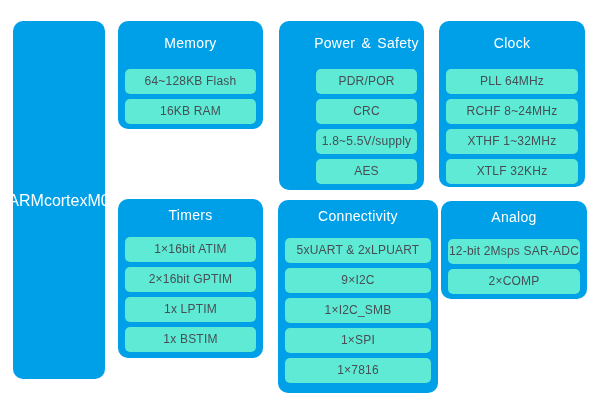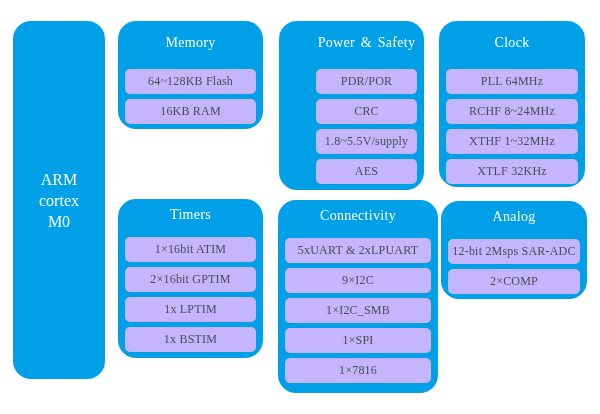--- a/index.html
+++ b/index.html
@@ -11,54 +11,53 @@
   body{font-family:"Liberation Sans","DejaVu Sans",sans-serif;}
   .canvas{
     position:relative;
     width:600px;height:414px;
     background:#ffffff;
     overflow:hidden;
   }
   .block{
     position:absolute;
     background:var(--blue);
-    border-radius:18px;
+    border-radius:10px;
     box-sizing:border-box;
-    font-family:Liberation Serif, serif;
   }
   .block-title{
     color:var(--header-text);
     font-size:14px;
     line-height:20px;
     height:20px;
     text-align:center;
     letter-spacing:0.3px;
     word-spacing:2px;
   }
   .row-top{padding-top:12px;}
   .row-top .block-title{margin-bottom:16px;}
   .row-bottom{padding-top:6px;}
   .row-bottom .block-title{margin-bottom:12px;}
   .item{
-    background:#c4b5fd;
+    background:#5eead4;
     border-radius:5px;
     height:25px;
     line-height:25px;
     margin:0 7px 5px 7px;
     text-align:center;
     font-size:12px;
     color:var(--item-text);
     letter-spacing:0.2px;
     white-space:nowrap;
     overflow:hidden;
   }
   
   .cpu{
     left:13px;top:21px;width:92px;height:358px;
-    display:flex;flex-direction:column;
+    display:flex;flex-direction:row;
     align-items:center;justify-content:center;
   }
   .cpu-line{
     color:var(--header-text);
     font-size:16px;
     line-height:21px;
     text-align:center;
   }
   
   .b-memory {left:118px;top:21px; width:145px;height:108px;}

